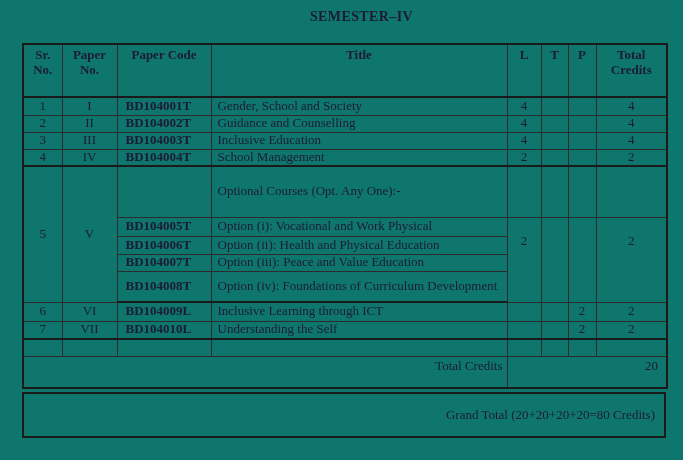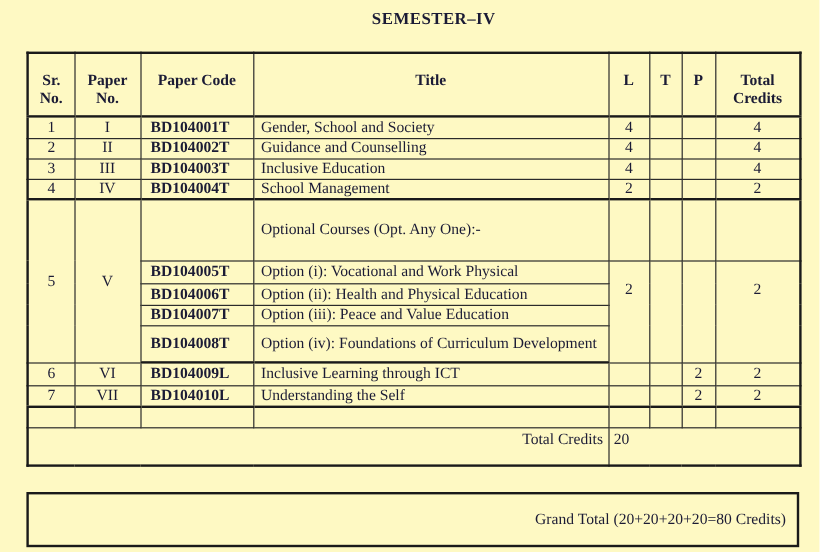--- a/index.html
+++ b/index.html
@@ -1,52 +1,52 @@
 <!DOCTYPE html>
 <html><head>
 <meta charset="utf-8">
 <style>
   html, body { margin:0; padding:0; background:#ffffff; }
   .page {
-    position:relative; width:683px; height:460px; background:#fef9c3;
+    position:relative; width:683px; height:460px; background:#0f766e;
     font-family:"Liberation Serif","DejaVu Serif",serif;
     color:#1b1b35; overflow:hidden;
   }
   .doc-title {
     position:absolute; top:9px; left:0; width:100%; box-sizing:border-box;
     padding-left:40px; text-align:center;
     font-size:14px; font-weight:bold; letter-spacing:0.4px;
   }
   table.course-table {
     position:absolute; left:22px; top:43px; width:644px;
     border-collapse:collapse; table-layout:fixed;
     font-size:13px; line-height:1.15;
     border:2px solid #1a1a1a;
   }
   .course-table th, .course-table td {
     border:1px solid #2b2b2b; padding:0 4px;
     vertical-align:middle; overflow:hidden;
   }
   .course-table th {
-    font-weight:bold; text-align:center; vertical-align:top; padding-top:15px;
+    font-weight:bold; text-align:center; vertical-align:top; padding-top:3px;
   }
   tr.tb th, tr.tb td { border-bottom:2px solid #1a1a1a; }
   td.c   { text-align:center; }
   td.code { font-weight:bold; padding-left:8px; }
   td.title-cell { padding-left:6px;margin-left:33px; }
   td.opt-heading { font-weight:normal; padding-left:6px; }
   td.mc  { text-align:center; vertical-align:top; padding-top:16px; }
   tr.totals-row td { vertical-align:top; padding-top:2px; }
   td.totals-label { text-align:right; padding-right:4px; }
-  td.totals-value { padding-right:8px; }
+  td.totals-value { text-align:right; padding-right:8px; }
   .grand-total {
     position:absolute; left:22px; top:392px; width:644px; height:46px;
     box-sizing:border-box; border:2px solid #1a1a1a;
     display:flex; align-items:center; justify-content:flex-end;
-    padding-right:9px; font-size:13px;margin-top:18px;
+    padding-right:9px; font-size:13px;
   }
 </style>
 </head>
 <body>
 
 <div class="page">
 
   <div class="doc-title">SEMESTER–IV</div>
 
   <table class="course-table">

